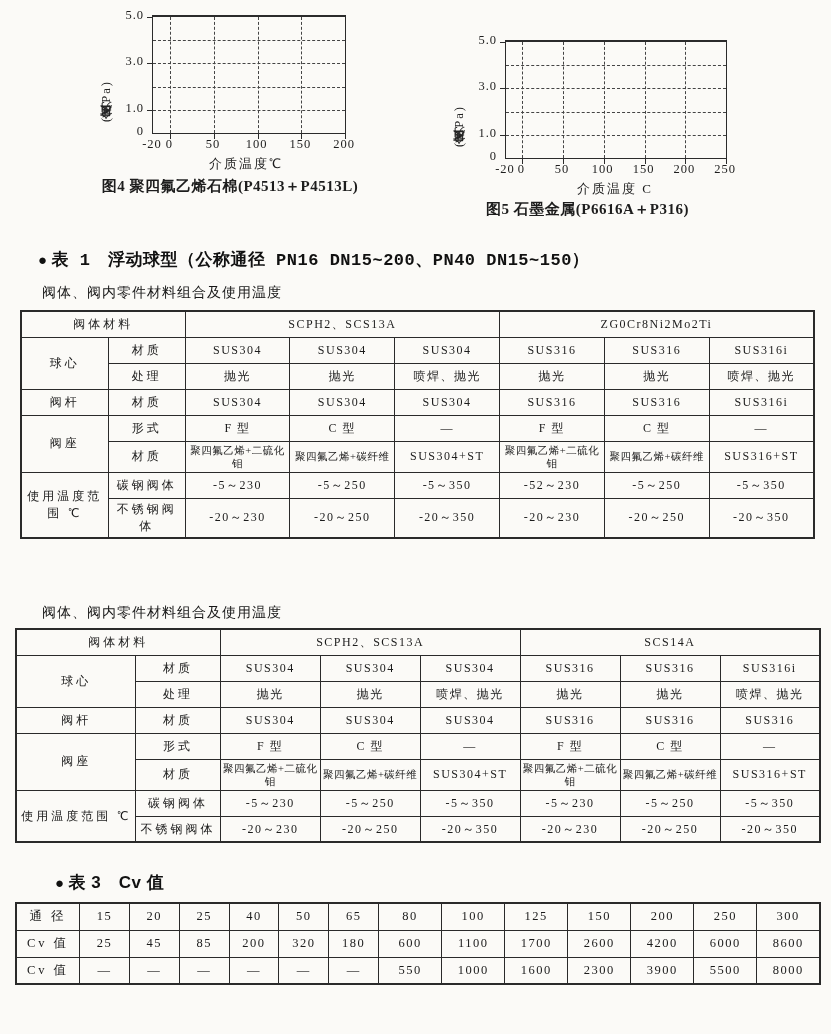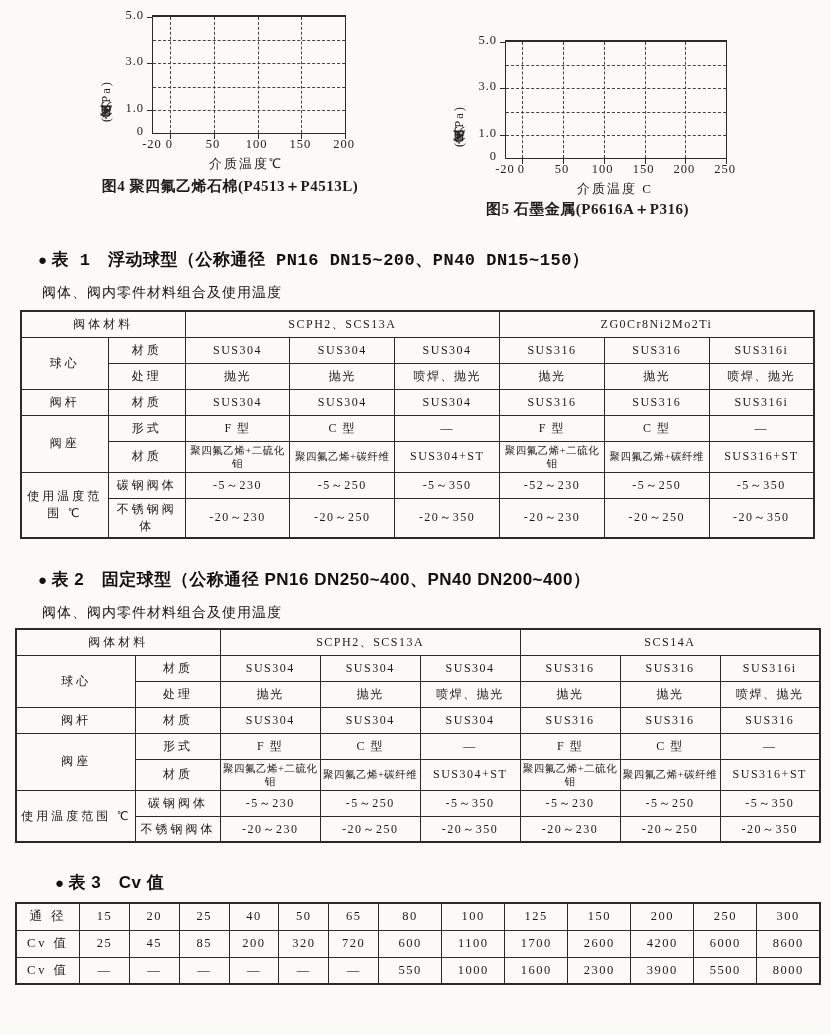--- a/index.html
+++ b/index.html
@@ -230,23 +230,20 @@
             <td>-20～250</td>
             <td>-20～350</td>
             <td>-20～230</td>
             <td>-20～250</td>
             <td>-20～350</td>
           </tr>
         </tbody>
     </table>
   </div>
 
-  <div class="tbl-title tt2">
-    <span class="bullet">●</span><span>表 2　固定球型（公称通径 PN16 DN250~400、PN40 DN200~400）</span>
-  </div>
   <div class="tbl-sub ts2">阀体、阀内零件材料组合及使用温度</div>
   <div class="tblwrap tw2">
     <table class="t2">
       <colgroup>
         <col class="a">
           <col class="b">
         <col class="d">
           <col class="d">
           <col class="d">
           <col class="d">
@@ -368,21 +365,21 @@
             <td>250</td>
             <td>300</td>
           </tr>
           <tr>
             <td class="hd">Cv 值</td>
             <td>25</td>
             <td>45</td>
             <td>85</td>
             <td>200</td>
             <td>320</td>
-            <td>720</td>
+            <td>180</td>
             <td>600</td>
             <td>1100</td>
             <td>1700</td>
             <td>2600</td>
             <td>4200</td>
             <td>6000</td>
             <td>8600</td>
           </tr>
           <tr>
             <td class="hd">Cv 值</td>

